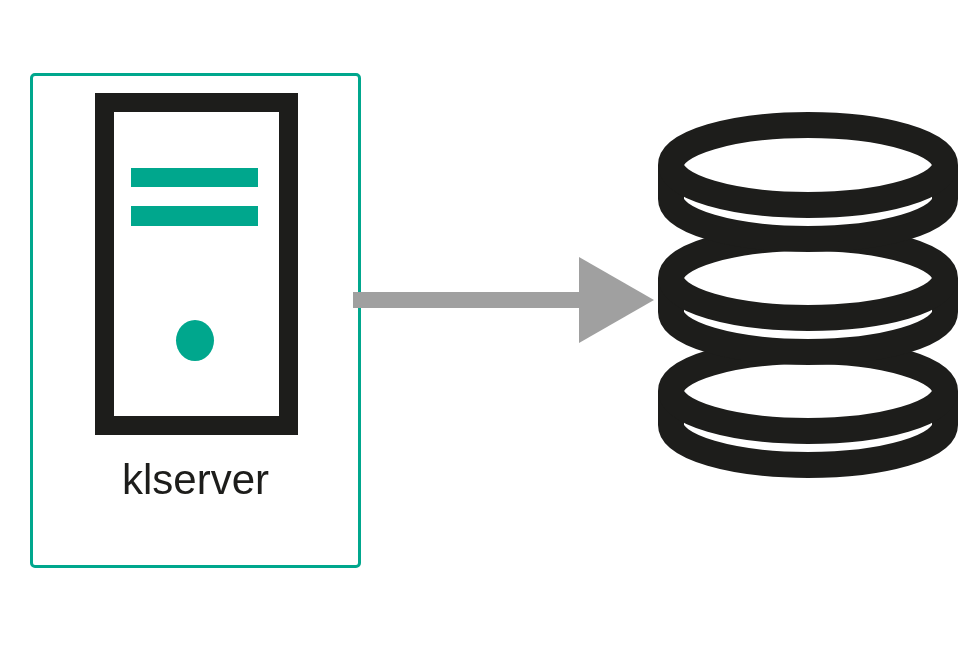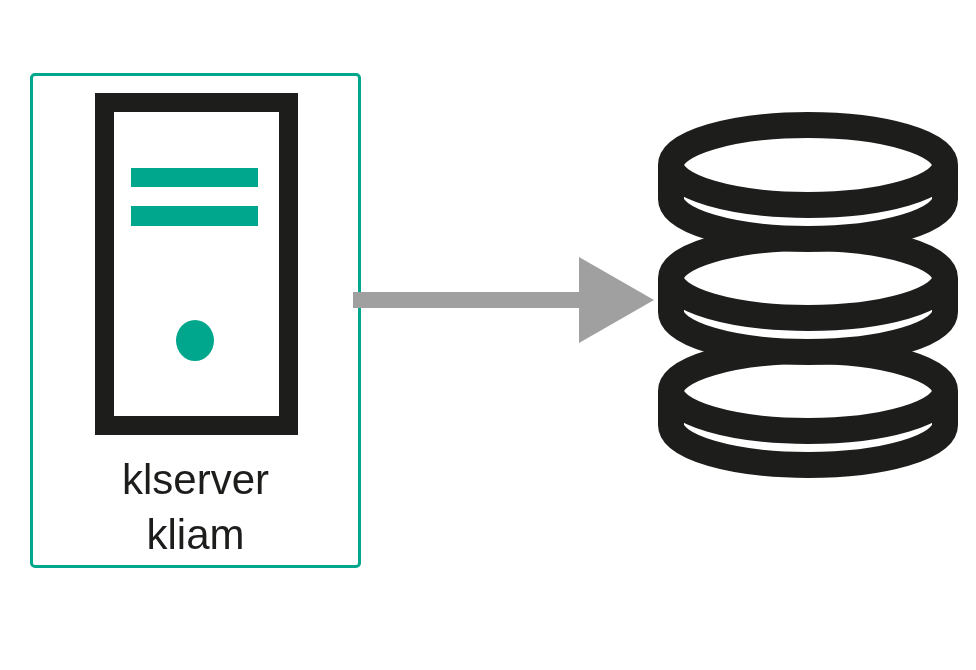--- a/index.html
+++ b/index.html
@@ -92,21 +92,20 @@
   <div class="card">
 
     <div class="server-icon">
       <div class="stripe s1"></div>
       <div class="stripe s2"></div>
       <div class="dot"></div>
     </div>
 
     <div class="labels">
       <div>klserver</div>
-      <div>kliam</div>
     </div>
   </div>
 
   <svg class="arrow" width="302" height="90" viewBox="0 0 302 90" aria-hidden="true">
     <rect x="0" y="37" width="228" height="16" fill="#A0A0A0"></rect>
     <polygon points="226,2 226,88 301,45" fill="#A0A0A0"></polygon>
   </svg>
 
   <svg class="db" width="300" height="368" viewBox="0 0 300 368" aria-hidden="true">
     <g stroke="#1D1D1B" stroke-width="26" fill="#ffffff">

